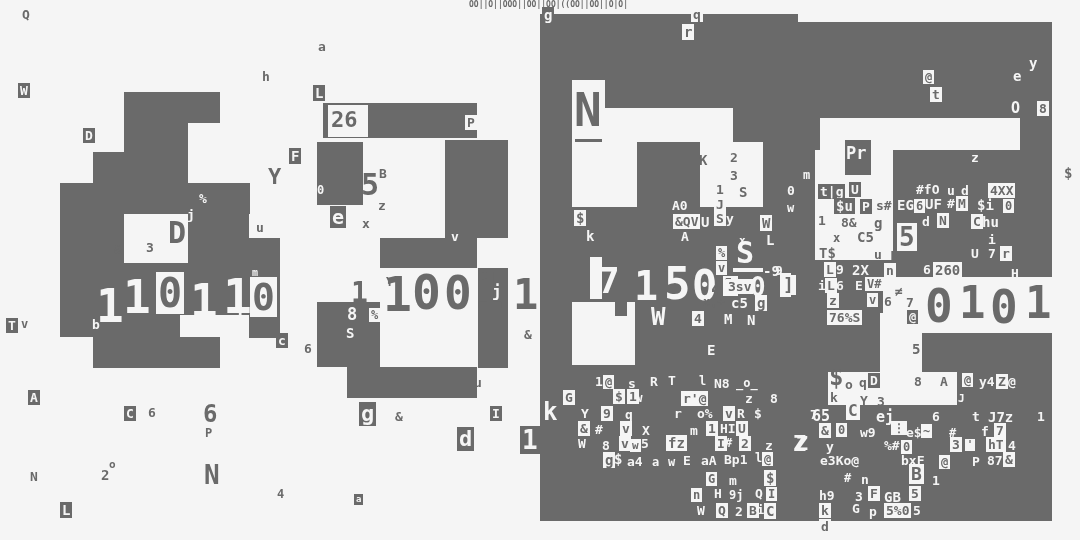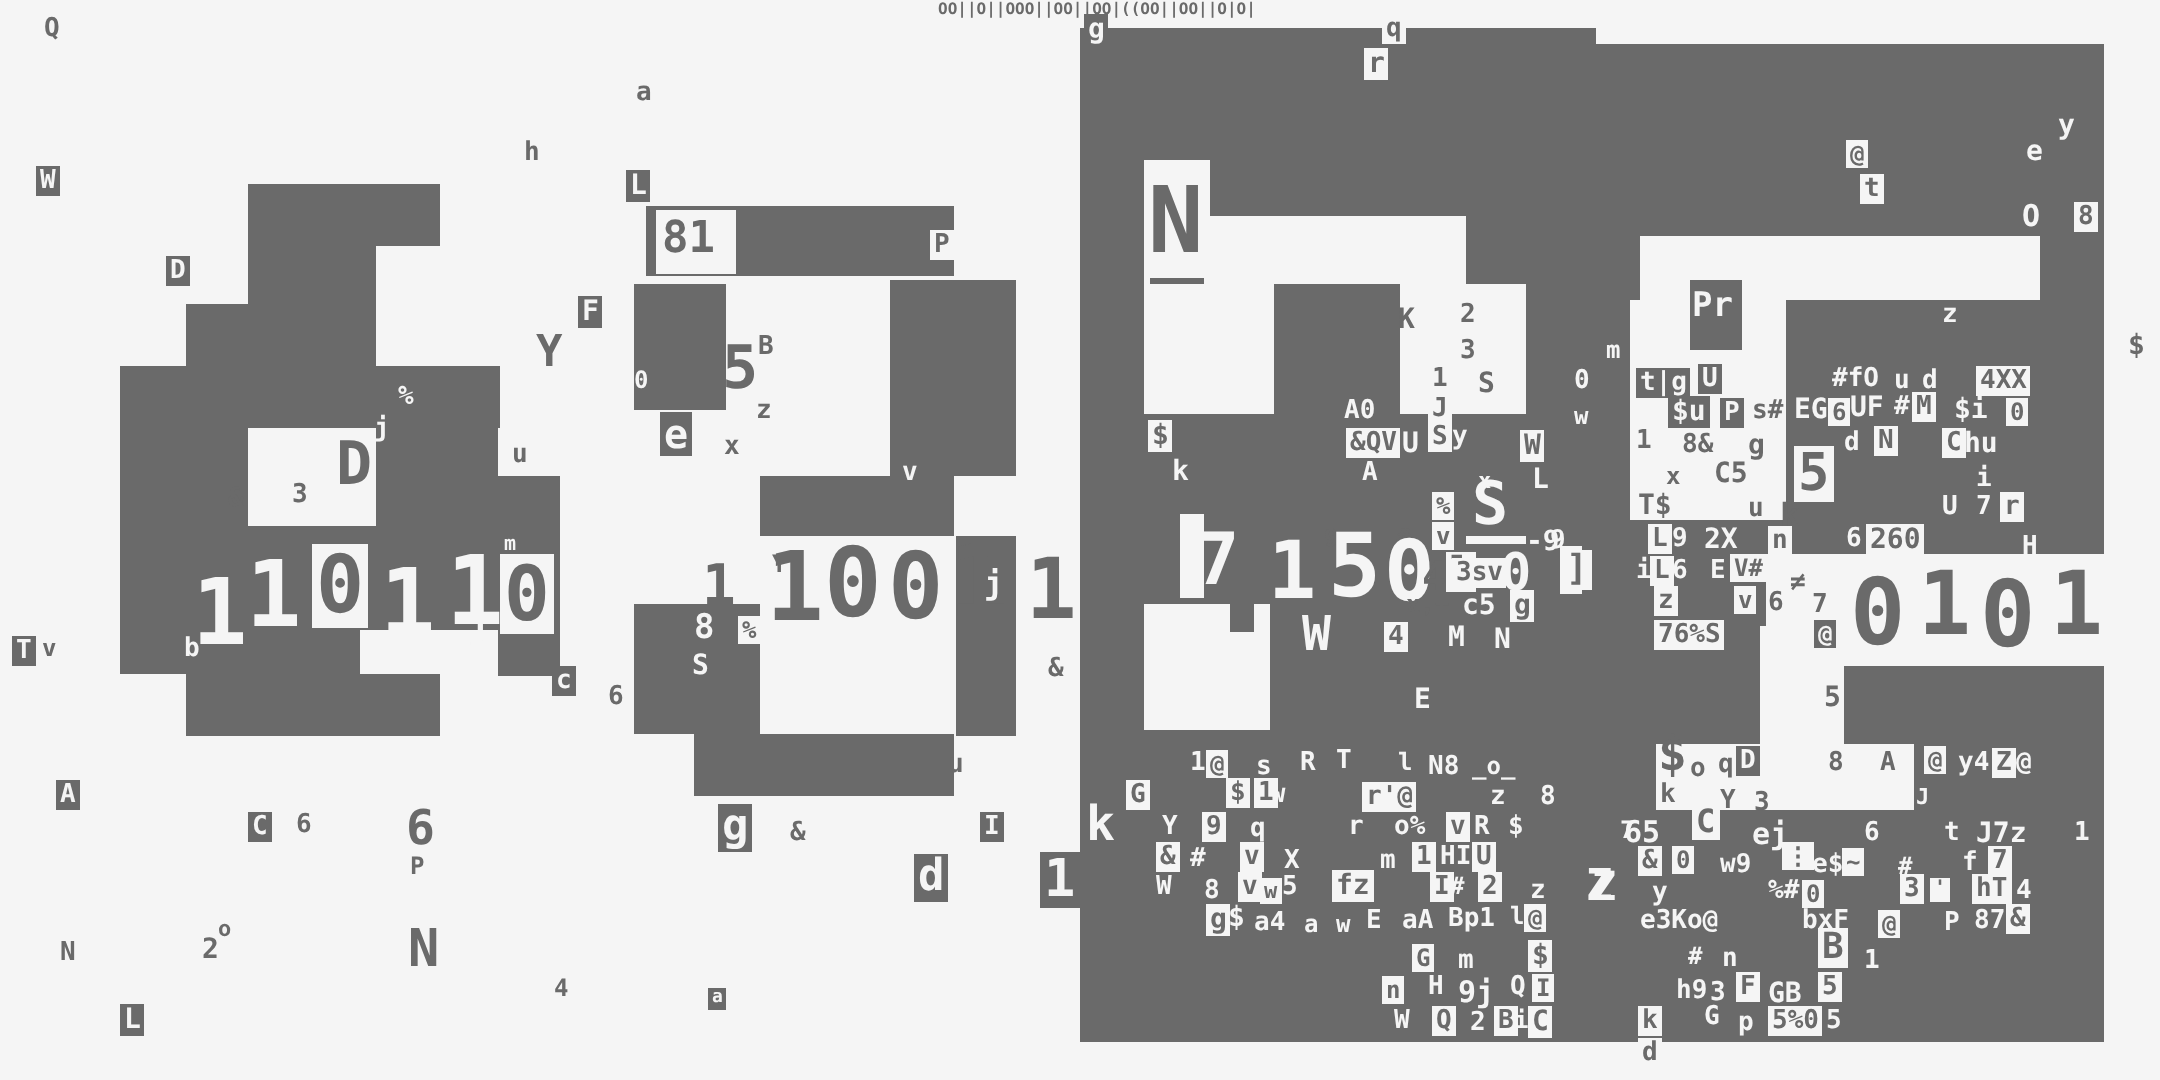--- a/index.html
+++ b/index.html
@@ -81,21 +81,21 @@
         <div class="rect" style="left: 323px; top: 103px; width: 154px; height: 35px; background: rgb(106, 106, 106);"></div>
         <div class="rect" style="left: 317px; top: 142px; width: 46px; height: 63px; background: rgb(106, 106, 106);"></div>
         <div class="rect" style="left: 445px; top: 140px; width: 63px; height: 98px; background: rgb(106, 106, 106);"></div>
         <div class="rect" style="left: 380px; top: 238px; width: 97px; height: 30px; background: rgb(106, 106, 106);"></div>
         <div class="rect" style="left: 478px; top: 268px; width: 30px; height: 100px; background: rgb(106, 106, 106);"></div>
         <div class="rect" style="left: 317px; top: 302px; width: 63px; height: 65px; background: rgb(106, 106, 106);"></div>
         <div class="rect" style="left: 347px; top: 367px; width: 130px; height: 31px; background: rgb(106, 106, 106);"></div>
         <div class="rect" style="left: 328px; top: 105px; width: 40px; height: 32px; background: rgb(245, 245, 245);"></div>
         <span class="g d" style="left: 318px; top: 40px; font-size: 13px;">a</span>
         <span class="g db" style="left: 313px; top: 85px; font-size: 14px;">L</span>
-        <span class="g d" style="left: 331px; top: 109px; font-size: 22px;">81</span>
+        <span class="g d" style="left: 331px; top: 109px; font-size: 22px;">26</span>
         <span class="g wb" style="left: 465px; top: 115px; font-size: 13px;">P</span>
         <span class="g db" style="left: 289px; top: 148px; font-size: 14px;">F</span>
         <span class="g d" style="left: 379px; top: 167px; font-size: 13px;">B</span>
         <span class="g d" style="left: 361px; top: 170px; font-size: 30px;">5</span>
         <span class="g w" style="left: 317px; top: 184px; font-size: 12px;">0</span>
         <span class="g d" style="left: 378px; top: 199px; font-size: 13px;">z</span>
         <span class="g db" style="left: 330px; top: 206px; font-size: 20px;">e</span>
         <span class="g d" style="left: 362px; top: 217px; font-size: 13px;">x</span>
         <span class="g w" style="left: 451px; top: 230px; font-size: 13px;">v</span>
         <span class="g d" style="left: 386px; top: 276px; font-size: 12px;">Y</span>
@@ -232,21 +232,21 @@
         <span class="g w" style="left: 683px; top: 454px; font-size: 13px;">E</span>
         <span class="g w" style="left: 701px; top: 454px; font-size: 13px;">aA</span>
         <span class="g w" style="left: 724px; top: 453px; font-size: 13px;">Bp1</span>
         <span class="g w" style="left: 755px; top: 452px; font-size: 12px;">l</span>
         <span class="g wb" style="left: 762px; top: 452px; font-size: 12px;">@</span>
         <span class="g wb" style="left: 706px; top: 472px; font-size: 12px;">G</span>
         <span class="g w" style="left: 729px; top: 474px; font-size: 13px;">m</span>
         <span class="g wb" style="left: 764px; top: 470px; font-size: 14px;">$</span>
         <span class="g wb" style="left: 691px; top: 488px; font-size: 12px;">n</span>
         <span class="g w" style="left: 714px; top: 487px; font-size: 13px;">H</span>
-        <span class="g w" style="left: 729px; top: 489px; font-size: 15px;">9j</span>
+        <span class="g w" style="left: 729px; top: 489px; font-size: 12px;">9j</span>
         <span class="g w" style="left: 755px; top: 487px; font-size: 13px;">Q</span>
         <span class="g wb" style="left: 766px; top: 487px; font-size: 12px;">I</span>
         <span class="g w" style="left: 697px; top: 504px; font-size: 13px;">W</span>
         <span class="g wb" style="left: 716px; top: 503px; font-size: 13px;">Q</span>
         <span class="g w" style="left: 735px; top: 505px; font-size: 13px;">2</span>
         <span class="g wb" style="left: 747px; top: 503px; font-size: 13px;">B</span>
         <span class="g w" style="left: 757px; top: 504px; font-size: 12px;">i</span>
         <span class="g wb" style="left: 764px; top: 503px; font-size: 14px;">C</span>
         <span class="g w" style="left: 775px; top: 264px; font-size: 13px;">9</span>
       </div>
@@ -364,21 +364,21 @@
         <span class="g w" style="left: 820px; top: 454px; font-size: 13px;">e3Ko@</span>
         <span class="g w" style="left: 901px; top: 454px; font-size: 13px;">bxF</span>
         <span class="g wb" style="left: 939px; top: 455px; font-size: 12px;">@</span>
         <span class="g w" style="left: 972px; top: 455px; font-size: 13px;">P</span>
         <span class="g w" style="left: 987px; top: 454px; font-size: 13px;">87</span>
         <span class="g wb" style="left: 1003px; top: 452px; font-size: 13px;">&amp;</span>
         <span class="g w" style="left: 844px; top: 472px; font-size: 12px;">#</span>
         <span class="g w" style="left: 861px; top: 473px; font-size: 13px;">n</span>
         <span class="g wb" style="left: 909px; top: 464px; font-size: 18px;">B</span>
         <span class="g w" style="left: 932px; top: 474px; font-size: 13px;">1</span>
-        <span class="g w" style="left: 838px; top: 489px; font-size: 13px;">h9</span>
+        <span class="g w" style="left: 819px; top: 489px; font-size: 13px;">h9</span>
         <span class="g w" style="left: 855px; top: 490px; font-size: 13px;">3</span>
         <span class="g wb" style="left: 868px; top: 486px; font-size: 13px;">F</span>
         <span class="g w" style="left: 884px; top: 490px; font-size: 14px;">GB</span>
         <span class="g wb" style="left: 909px; top: 486px; font-size: 13px;">5</span>
         <span class="g wb" style="left: 819px; top: 503px; font-size: 13px;">k</span>
         <span class="g w" style="left: 852px; top: 502px; font-size: 13px;">G</span>
         <span class="g w" style="left: 869px; top: 505px; font-size: 13px;">p</span>
         <span class="g wb" style="left: 884px; top: 503px; font-size: 13px;">5%0</span>
         <span class="g w" style="left: 913px; top: 504px; font-size: 13px;">5</span>
         <span class="g wb" style="left: 819px; top: 519px; font-size: 13px;">d</span>

